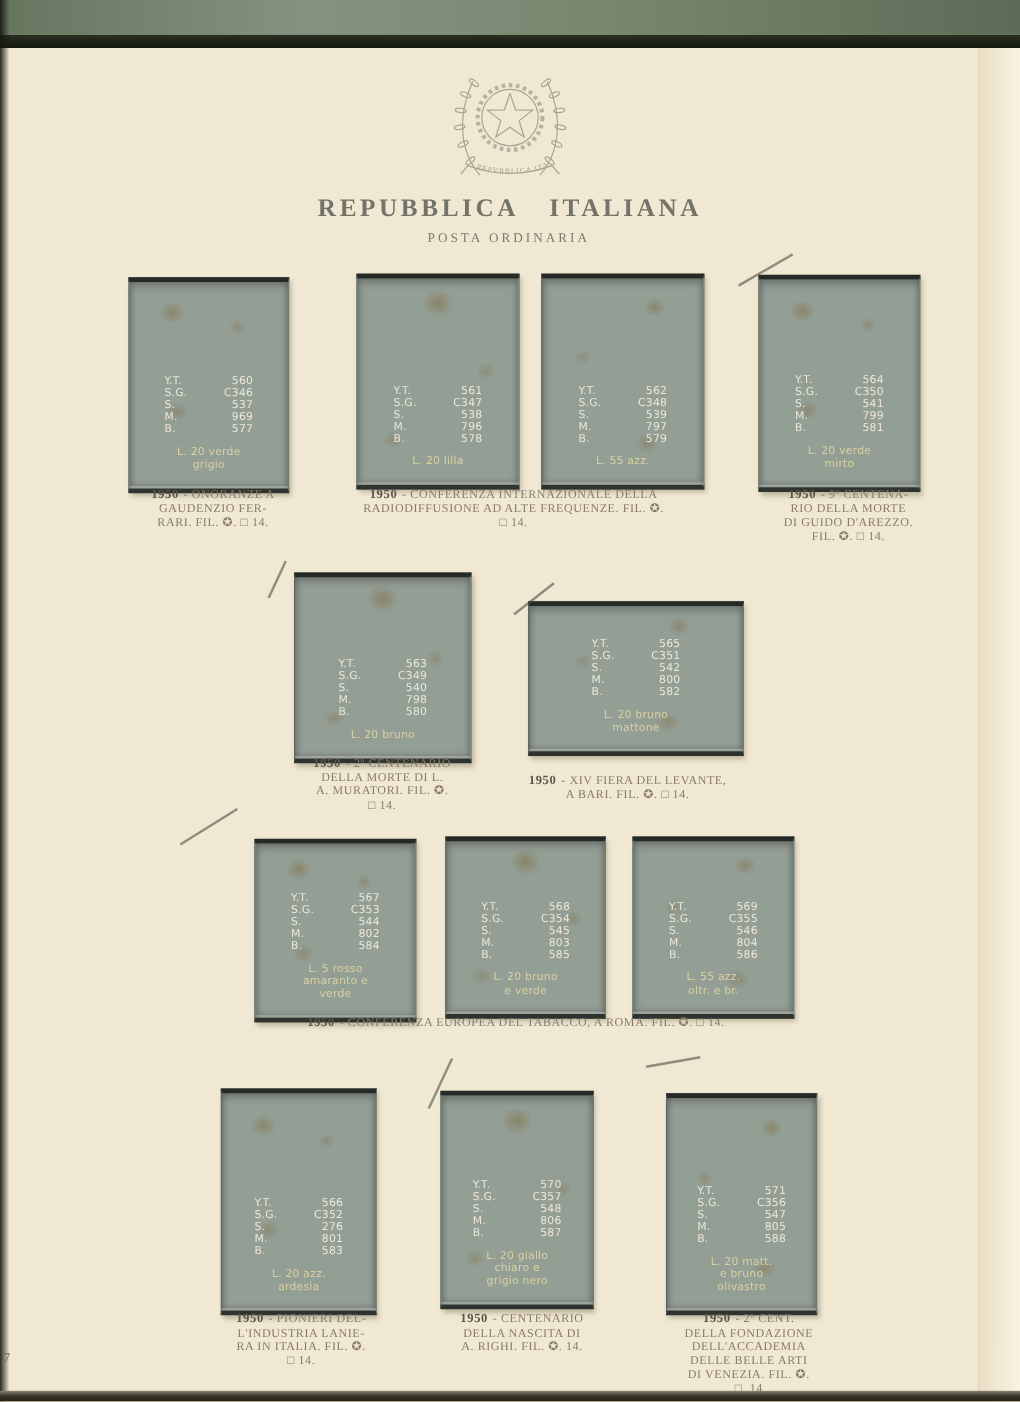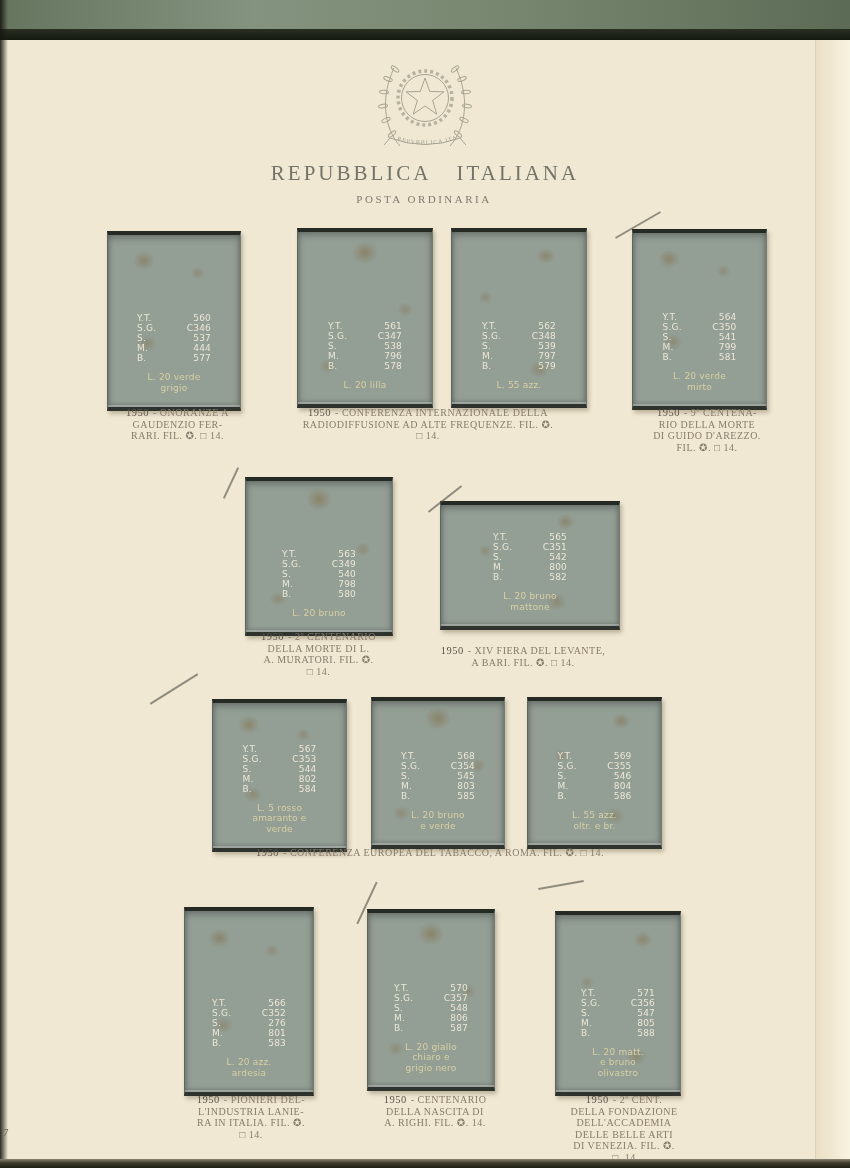--- a/index.html
+++ b/index.html
@@ -13,21 +13,21 @@
   .edge-left{position:absolute;left:0;top:0;width:8px;height:1168px;
     background:linear-gradient(90deg,rgba(22,22,17,.9),rgba(22,22,17,0));}
   .edge-right{position:absolute;right:0;top:40px;width:34px;height:1128px;
     background:linear-gradient(90deg,rgba(222,206,170,.35),rgba(255,251,238,.55));
     border-left:1px solid rgba(188,172,136,.45);}
   .edge-bottom{position:absolute;left:0;bottom:0;width:850px;height:9px;
     background:linear-gradient(#8a8472,#3c392c 45%,#201d12);}
   
   .emblem{position:absolute;left:340px;top:50px;width:170px;height:112px;}
   .page-title{position:absolute;left:0;top:161px;width:850px;text-align:center;
-    font-size:21px;font-weight:normal;letter-spacing:3px;word-spacing:18px;color:#73736a;}
+    font-size:21px;font-weight:bold;letter-spacing:3px;word-spacing:18px;color:#73736a;}
   .page-subtitle{position:absolute;left:0;top:193px;width:848px;text-align:center;
     font-size:11px;letter-spacing:2.5px;color:#7f7a6d;}
   
   .mount{position:absolute;background:#939e95;display:flex;
     border-left:1px solid #5f665e;border-right:1px solid #747c72;
     border-top:4px solid #262a25;border-bottom:4px solid #2f332d;
     box-shadow:inset 0 3px 7px rgba(0,0,0,.28),inset 0 -2px 5px rgba(0,0,0,.22),2px 3px 4px rgba(95,85,60,.35);}
   .mount::after{content:"";position:absolute;left:0;right:0;bottom:0;height:2px;
     background:rgba(255,255,255,.28);}
   .stains{position:absolute;inset:0;pointer-events:none;}
@@ -46,21 +46,21 @@
   .mount-text{position:relative;margin:auto auto 14px auto;z-index:2;
     font-family:"DejaVu Sans",sans-serif;color:#ece7d6;}
   .cat{width:74px;margin:0 auto;}
   .crow{display:flex;font-size:9px;line-height:10px;letter-spacing:.2px;}
   .cv{margin-left:auto;}
   .val{margin-top:9px;font-size:9px;line-height:10.5px;text-align:center;
     white-space:pre-line;color:#d9d1a2;letter-spacing:.2px;}
   
   .caption{position:absolute;text-align:center;font-size:10px;line-height:11.5px;
     letter-spacing:.5px;color:#877c6b;}
-  .yr{font-weight:normal;color:#5c544a;font-size:10.5px;margin-right:4px;}
+  .yr{font-weight:bold;color:#5c544a;font-size:10.5px;margin-right:4px;}
   .ct{white-space:pre-line;margin-top:22px;}
   
   .pencil{position:absolute;border-top:2px solid rgba(78,76,68,.6);transform-origin:center;}
   .page-num{position:absolute;left:3px;top:1126px;font-size:11px;color:#6d675b;}
 </style>
 </head>
 <body>
 
 <div id="album-page">
 
@@ -110,21 +110,21 @@
         <div class="crow">
             <span class="cl">S.G.</span>
             <span class="cv">C346</span>
           </div>
         <div class="crow">
             <span class="cl">S.</span>
             <span class="cv">537</span>
           </div>
         <div class="crow">
             <span class="cl">M.</span>
-            <span class="cv">444</span>
+            <span class="cv">969</span>
           </div>
         <div class="crow">
             <span class="cl">B.</span>
             <span class="cv">577</span>
           </div>
       </div>
       <div class="val">L. 20 verde
 grigio</div>
     </div>
   </div>

